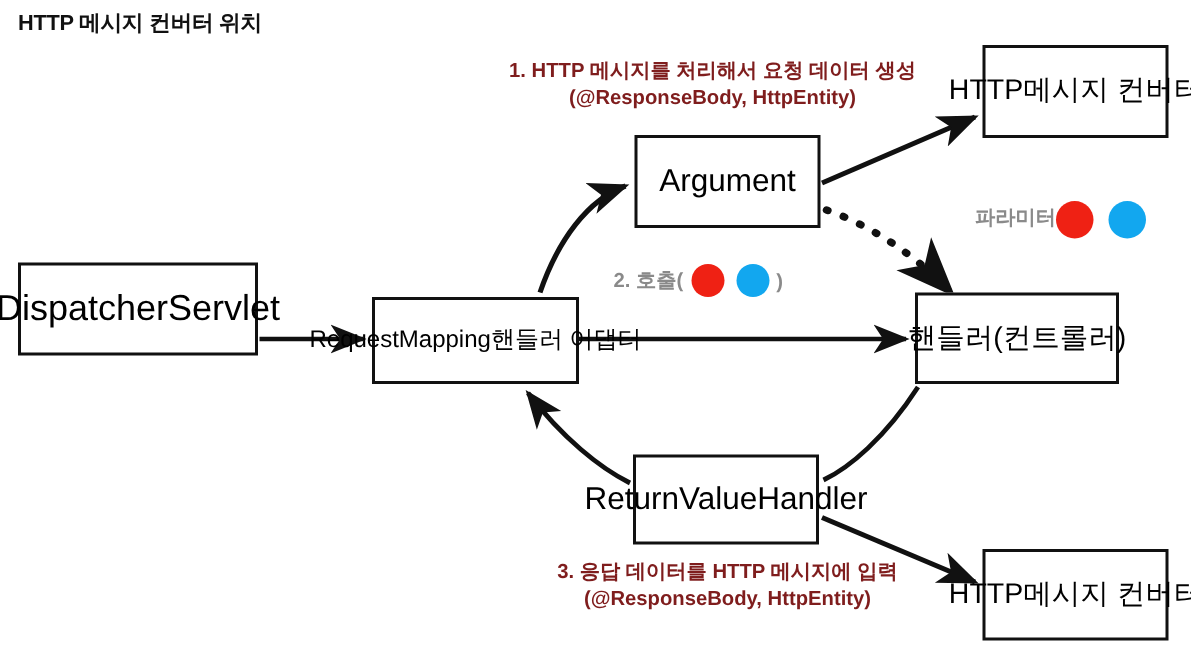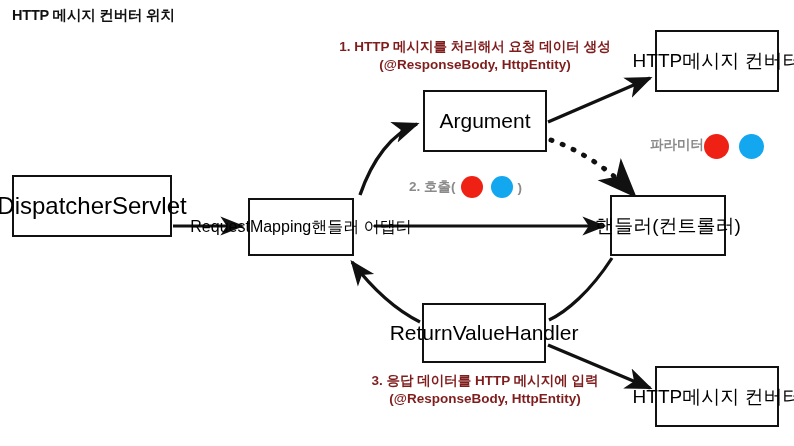--- a/index.html
+++ b/index.html
@@ -136,35 +136,35 @@
     <path d="M 420 322 C 400 312, 375 292, 352 262" fill="none" stroke="#111111" stroke-width="3.2" marker-end="url(#arrow)"></path>
 
     <line x1="548" y1="345" x2="650" y2="388" stroke="#111111" stroke-width="3.4" marker-end="url(#arrow)"></line>
   </svg>
 
   <div class="node node-big" style="left:12px; top:175px; width:160px; height:62px;">
     <span class="ln">Dispatcher</span>
     <span class="ln">Servlet</span>
   </div>
 
-  <div class="node node-sm" style="left:248px; top:198px; width:106px; height:58px;">
+  <div class="node node-sm" style="left:248px; top:198px; width:138px; height:58px;">
     <span class="ln">RequestMapping</span>
     <span class="ln">핸들러 어댑터</span>
   </div>
 
   <div class="node node-mid" style="left:423px; top:90px; width:124px; height:62px;">
     <span class="ln">Argument</span>
   </div>
 
   <div class="node node-ko" style="left:655px; top:30px; width:124px; height:62px;">
     <span class="ln">HTTP</span>
     <span class="ln">메시지 컨버터</span>
   </div>
 
-  <div class="node node-ko" style="left:610px; top:195px; width:116px; height:61px;">
+  <div class="node node-ko" style="left:610px; top:195px; width:136px; height:61px;">
     <span class="ln">핸들러</span>
     <span class="ln">(컨트롤러)</span>
   </div>
 
   <div class="node node-mid" style="left:422px; top:303px; width:124px; height:60px;">
     <span class="ln">ReturnValue</span>
     <span class="ln">Handler</span>
   </div>
 
   <div class="node node-ko" style="left:655px; top:366px; width:124px; height:61px;">

